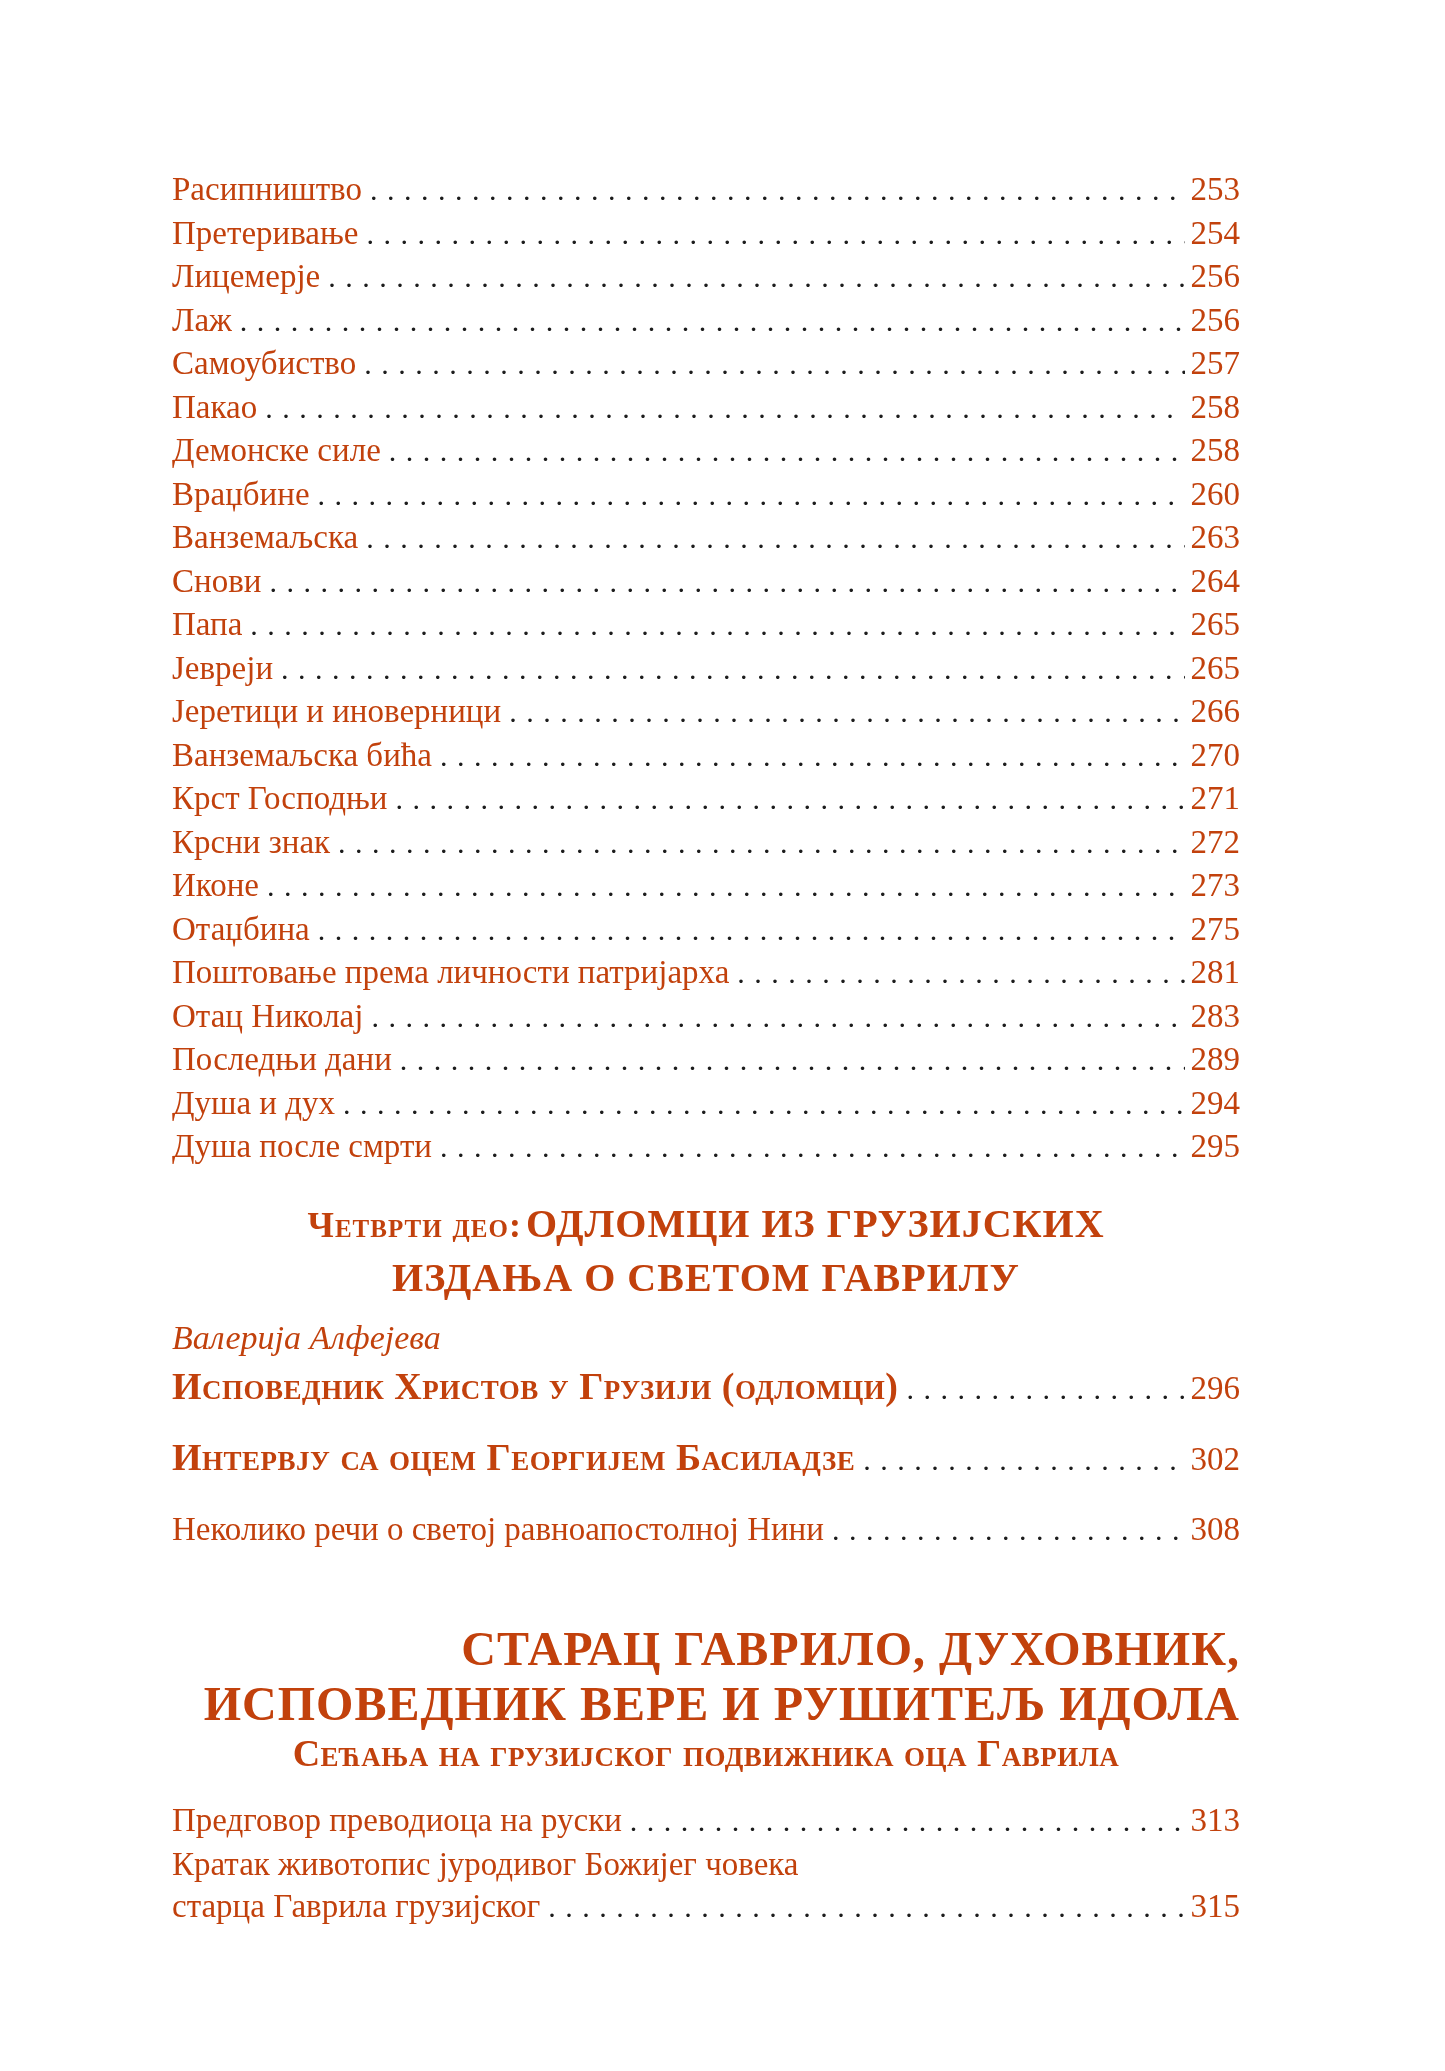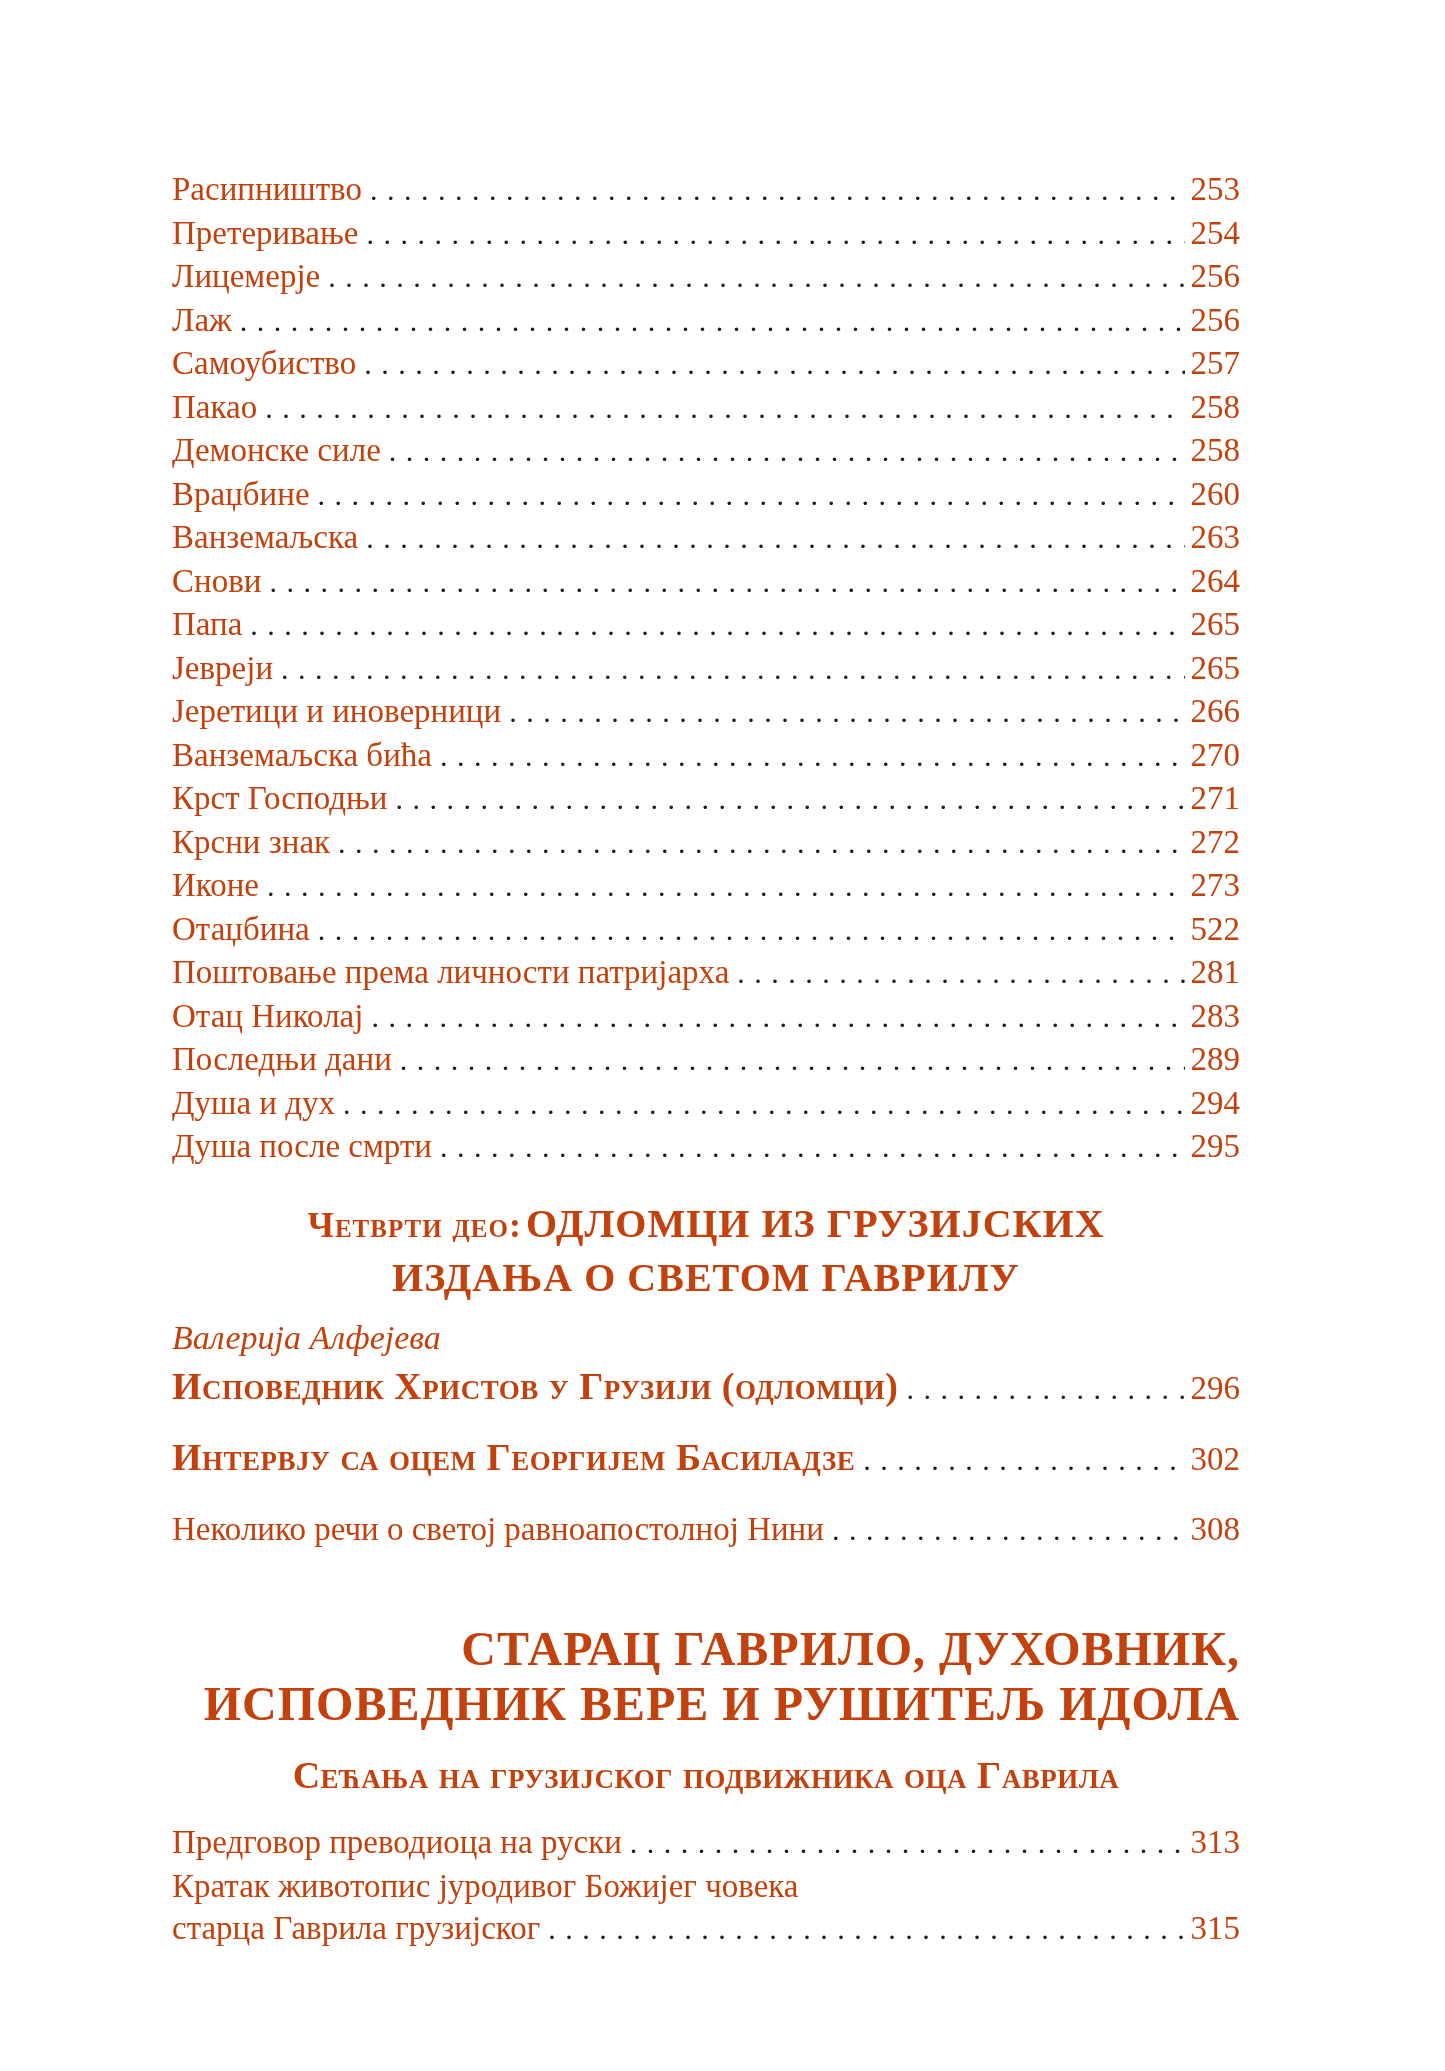--- a/index.html
+++ b/index.html
@@ -89,21 +89,21 @@
   .bt-line {
     font-size: 48px;
     line-height: 55px;
     letter-spacing: 1px;
     text-align: right;
   }
   .bt-sub {
     font-variant: small-caps;
     font-size: 38px;
     line-height: 44px;
-    margin-top: 22px;
+    margin-top: 0;
     letter-spacing: 0.5px;
   }
   #book2-rows { margin-top: 24px; }
 </style>
 </head>
 <body>
 
 <div class="page">
   <div class="content">
 
@@ -206,21 +206,21 @@
 
   <div class="toc-row">
     <span class="toc-label">Иконе</span>
     <span class="toc-leader"></span>
     <span class="toc-page">273</span>
   </div>
 
   <div class="toc-row">
     <span class="toc-label">Отаџбина</span>
     <span class="toc-leader"></span>
-    <span class="toc-page">522</span>
+    <span class="toc-page">275</span>
   </div>
 
   <div class="toc-row">
     <span class="toc-label">Поштовање према личности патријарха</span>
     <span class="toc-leader"></span>
     <span class="toc-page">281</span>
   </div>
 
   <div class="toc-row">
     <span class="toc-label">Отац Николај</span>

